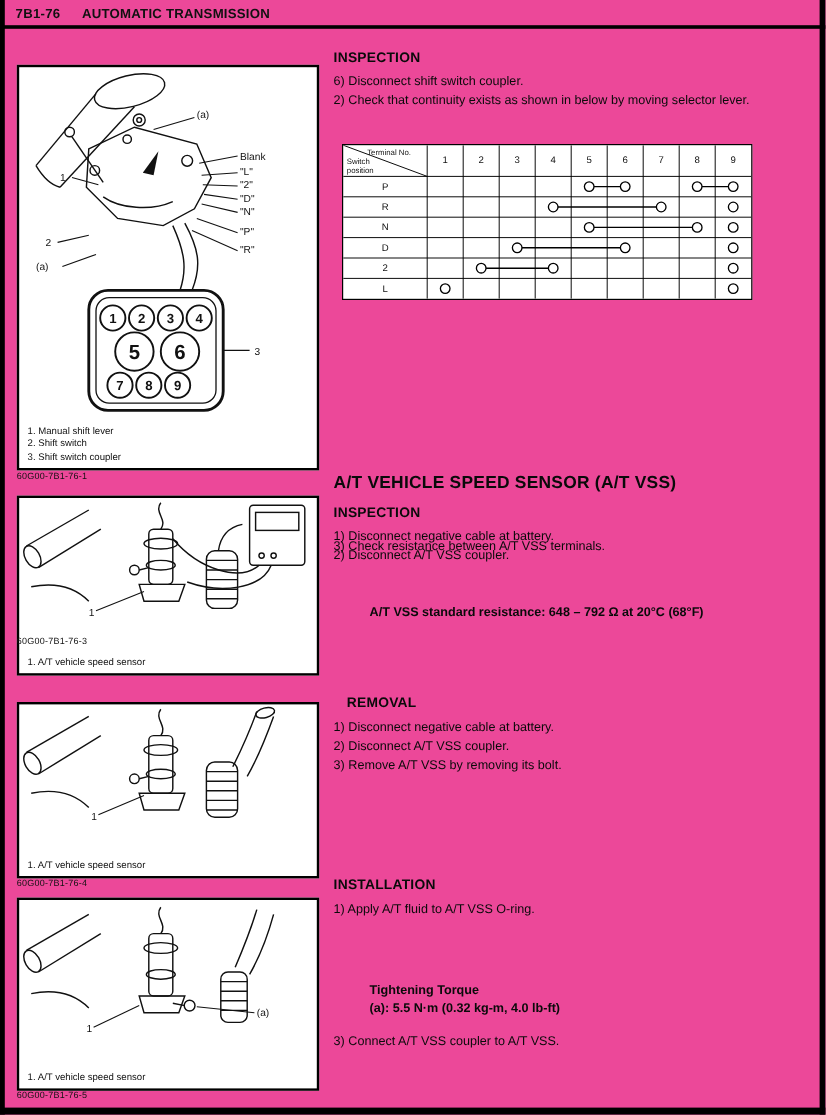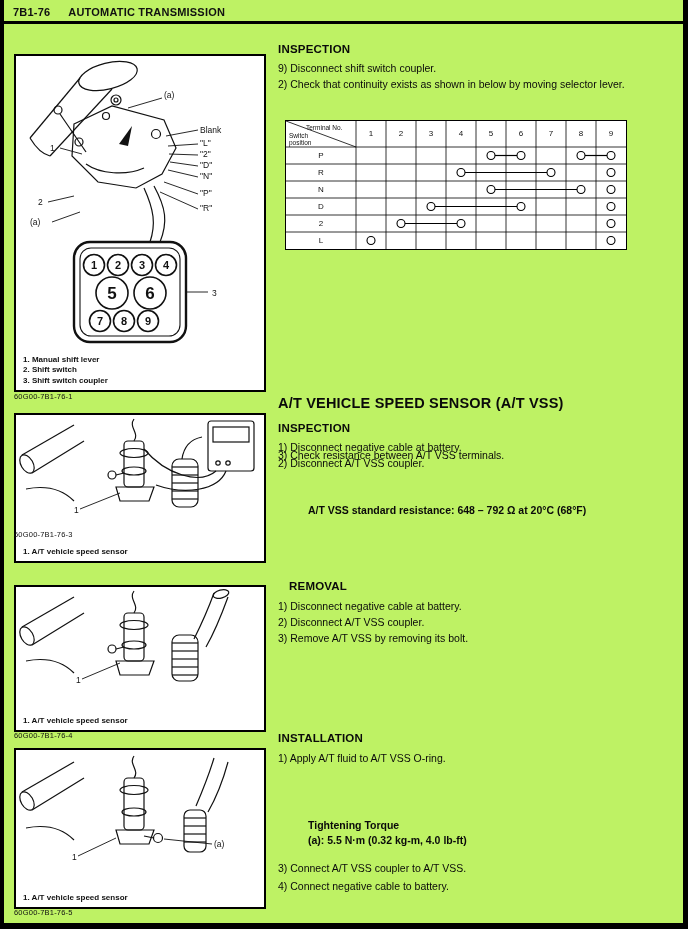--- a/index.html
+++ b/index.html
@@ -1,29 +1,29 @@
 <!DOCTYPE html>
 <html><head>
 <meta charset="utf-8">
 <style>
   html,body{margin:0;padding:0;}
   body{width:688px;height:929px;background:#e8e8e8;font-family:"Liberation Sans",sans-serif;color:#111;}
-  #page{position:relative;width:688px;height:929px;background:#bef264;overflow:hidden;}
+  #page{position:relative;width:688px;height:929px;background:#ec4899;overflow:hidden;}
   .edge{position:absolute;background:#000;}
   #edge-l{left:0;top:0;bottom:0;width:4px;}
   #edge-r{right:0;top:0;bottom:0;width:5px;}
   #edge-b{left:0;right:0;bottom:0;height:6px;}
   .hdr{position:absolute;top:6px;left:13px;font-size:11px;font-weight:bold;letter-spacing:.2px;white-space:nowrap;}
   .hdr .title{margin-left:18px;}
   .hdr-rule{position:absolute;top:21px;left:0;width:100%;height:3px;background:#000;}
 
   
   .figbox{position:absolute;border:2px solid #000;background:#fff;}
   .figbox svg{position:absolute;left:0;top:0;}
-  .figcap{position:absolute;left:7px;bottom:4px;font-size:8px;line-height:10.5px;color:#111;font-weight:bold;}
+  .figcap{position:absolute;left:7px;bottom:4px;font-size:8px;line-height:10.5px;color:#111;}
   .figcode{position:absolute;left:14px;font-size:7.5px;letter-spacing:.2px;color:#111;}
   svg text{font-family:"Liberation Sans",sans-serif;fill:#111;}
 
   
   .rc{position:absolute;left:278px;width:364px;font-size:10.5px;line-height:15px;color:#0a0a0a;}
   .h2{font-size:11.5px;font-weight:bold;letter-spacing:.2px;}
   .h1{font-size:14.5px;font-weight:bold;letter-spacing:.2px;}
   .step{padding-left:17px;text-indent:-17px;}
   .bold{font-weight:bold;}
   .ind{left:308px;width:334px;}
@@ -223,21 +223,21 @@
       <path d="M62 106 L100 88" stroke="#111" stroke-width=".9" fill="none"></path>
       <text x="56" y="110" font-size="8.5">1</text>
       <path d="M196 94 L148 89" stroke="#111" stroke-width=".9" fill="none"></path>
       <text x="198" y="97" font-size="8.5">(a)</text>
     </svg>
     <div class="figcap">1. A/T vehicle speed sensor</div>
   </div>
   <div class="figcode" style="top:908px;">60G00-7B1-76-5</div>
 
   <div class="rc h2" style="top:42px;">INSPECTION</div>
-  <div class="rc step" style="top:61px;">9) Disconnect shift switch coupler.</div>
+  <div class="rc step" style="top:61px;">6) Disconnect shift switch coupler.</div>
   <div class="rc step" style="top:77px;">2) Check that continuity exists as shown in below by moving selector lever.</div>
 
   <div class="ctable" id="ctable" style="width: 340px; height: 128px;">
       <svg width="340" height="128">
         <line x1="70" y1="0" x2="70" y2="128" stroke="#000" stroke-width="0.8"></line>
         <line x1="100" y1="0" x2="100" y2="128" stroke="#000" stroke-width="0.8"></line>
         <line x1="130" y1="0" x2="130" y2="128" stroke="#000" stroke-width="0.8"></line>
         <line x1="160" y1="0" x2="160" y2="128" stroke="#000" stroke-width="0.8"></line>
         <line x1="190" y1="0" x2="190" y2="128" stroke="#000" stroke-width="0.8"></line>
         <line x1="220" y1="0" x2="220" y2="128" stroke="#000" stroke-width="0.8"></line>
@@ -306,14 +306,13 @@
   <div class="rc h2" style="top:579px;padding-left:11px;">REMOVAL</div>
   <div class="rc step" style="top:599px;">1) Disconnect negative cable at battery.</div>
   <div class="rc step" style="top:615px;">2) Disconnect A/T VSS coupler.</div>
   <div class="rc step" style="top:631px;">3) Remove A/T VSS by removing its bolt.</div>
 
   <div class="rc h2" style="top:731px;">INSTALLATION</div>
   <div class="rc step" style="top:751px;">1) Apply A/T fluid to A/T VSS O-ring.</div>
   <div class="rc ind bold" style="top:818px;">Tightening Torque</div>
   <div class="rc ind bold" style="top:833px;">(a): 5.5 N·m (0.32 kg-m, 4.0 lb-ft)</div>
   <div class="rc step" style="top:861px;">3) Connect A/T VSS coupler to A/T VSS.</div>
-  <div class="rc step" style="top:879px;">4) Connect negative cable to battery.</div>
 </div>
 
 </body></html>

